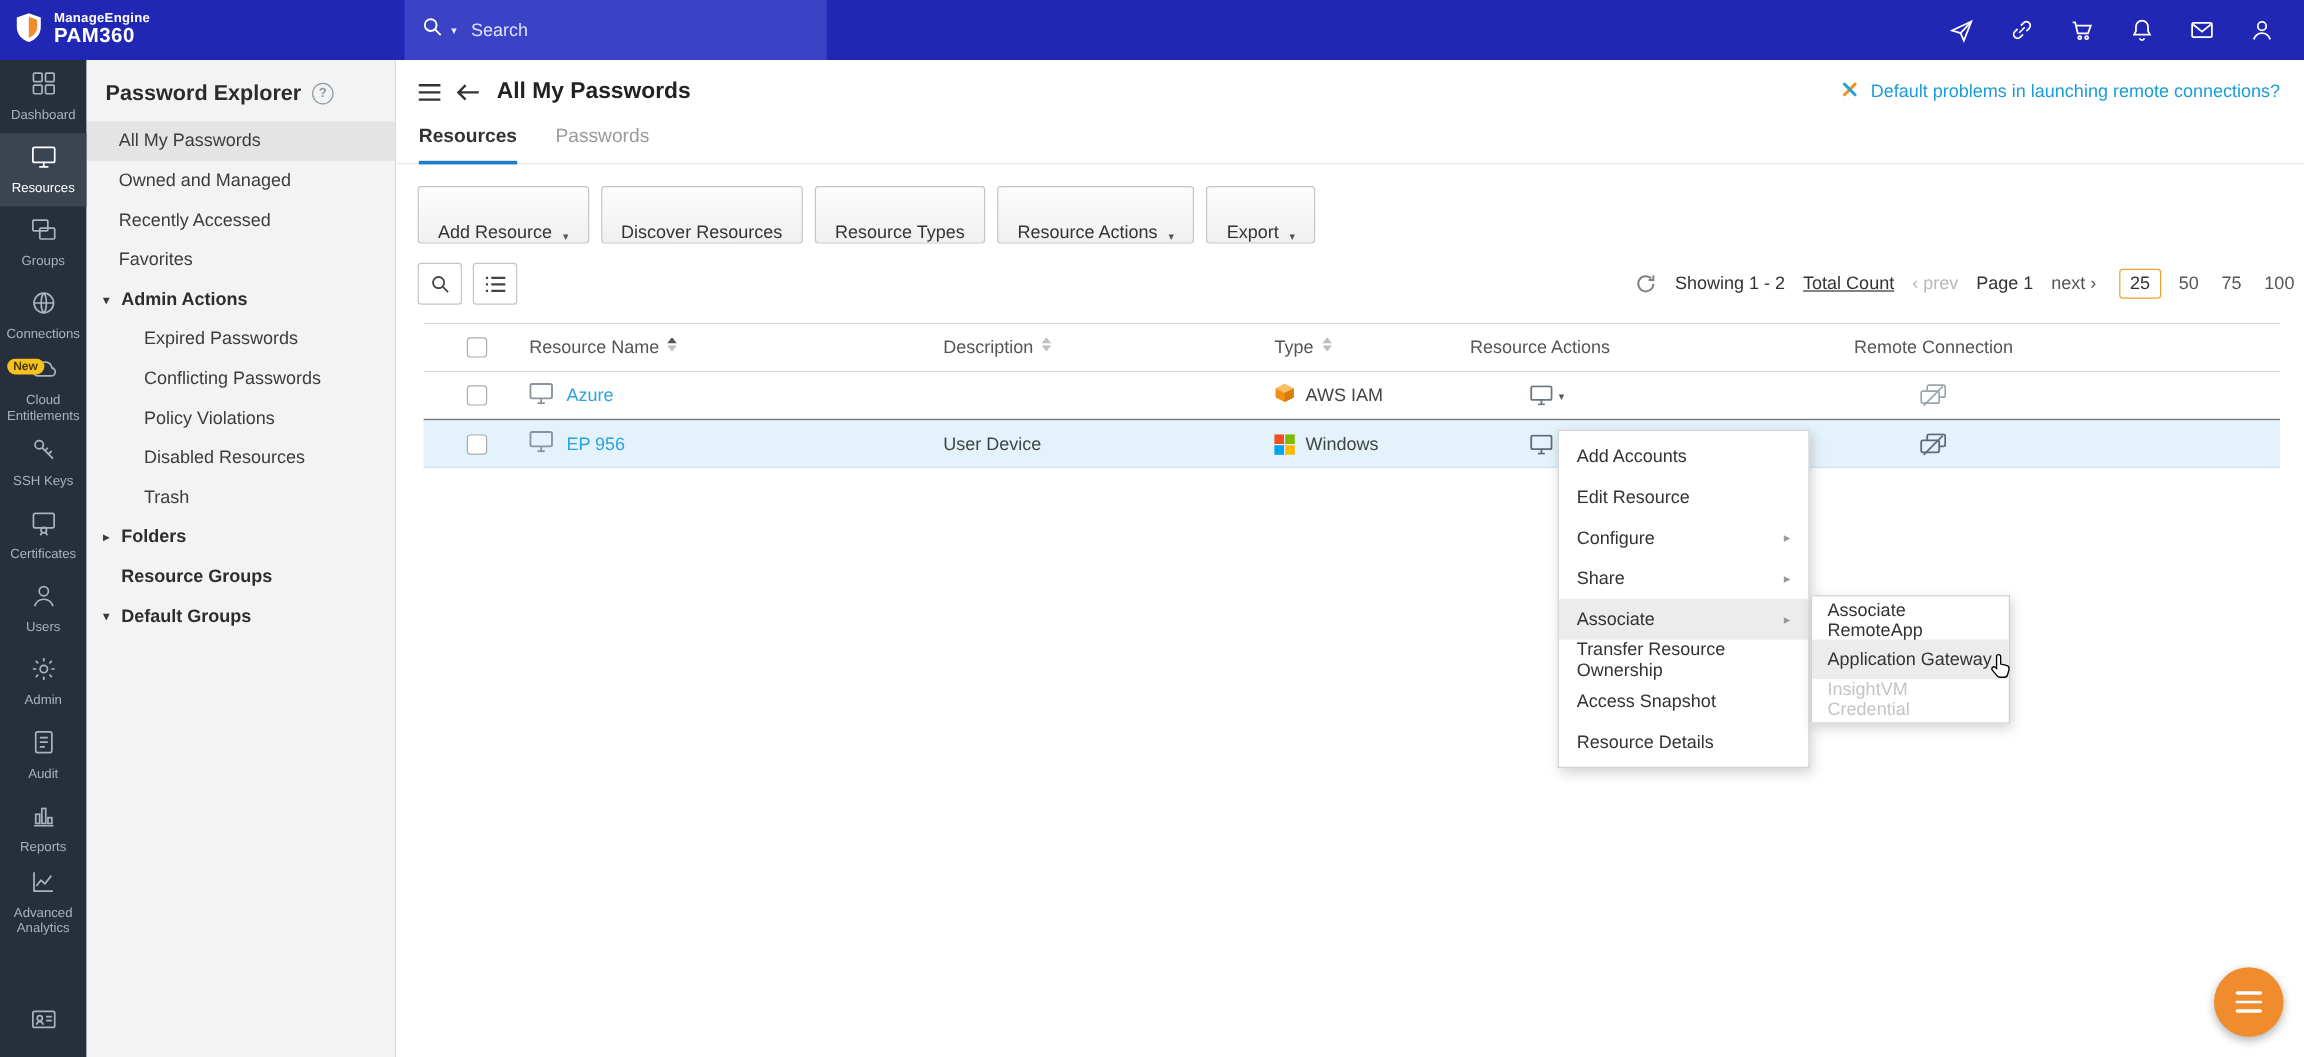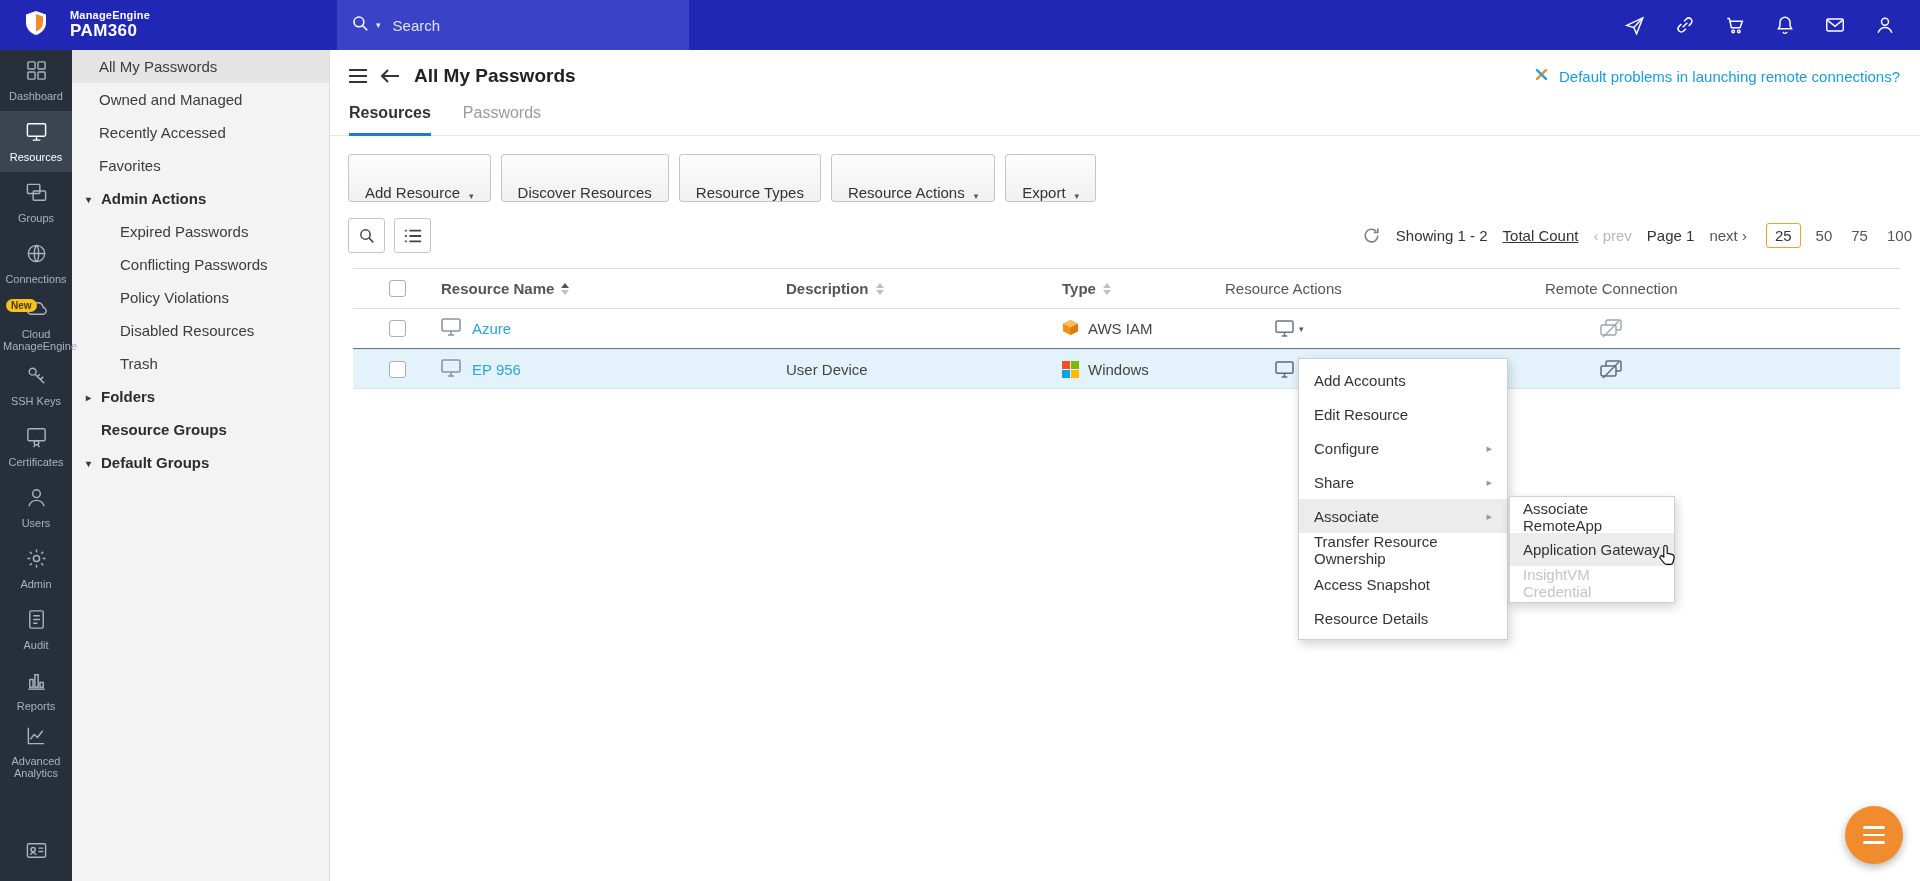--- a/index.html
+++ b/index.html
@@ -7,21 +7,21 @@
   body {
     position: relative;
     font-family: "Liberation Sans", sans-serif;
     background: #fff;
     overflow: hidden;
     color: #333;
   }
 
   
   .topbar { position:absolute; top:0; left:0; width:1920px; height:50px; background:#1f27b4; display:flex; align-items:center; z-index:40; }
-  .brand { display:flex; align-items:center; gap:22px; padding-left:24px; cursor:pointer; }
+  .brand { display:flex; align-items:center; gap:9px; padding-left:12px; cursor:pointer; }
   .brand-text { color:#fff; line-height:1.05; }
   .brand-me { font-size:11px; font-weight:bold; display:block; letter-spacing:.2px; }
   .brand-pam { font-size:17px; font-weight:bold; letter-spacing:.4px; }
   .search-bar { position:absolute; left:337px; top:0; height:50px; width:352px; background:#3a42c5; display:flex; align-items:center; padding:0 14px; gap:6px; }
   .search-caret { color:#e8eaff; font-size:9px; margin-right:6px; }
   .search-input { background:transparent; border:none; outline:none; color:#fff; font-size:15px; width:240px; font-family:"Liberation Sans",sans-serif; }
   .search-input::placeholder { color:#dfe2ff; opacity:1; }
   .topbar-icons { margin-left:auto; display:flex; align-items:center; gap:27px; padding-right:24px; }
   .tb-icon { width:23px; height:23px; cursor:pointer; color:#fff; display:flex; align-items:center; justify-content:center; }
 
@@ -69,21 +69,21 @@
   .size.active { border:1px solid #f0a030; border-radius:3px; background:#fff; color:#333; padding:3px 8px; }
 
   
   .table { margin:15px 20px 0 23px; }
   .t-head, .t-row { display:grid; grid-template-columns:88px 345px 276px 163px 320px 1fr; align-items:center; }
   .t-head { height:41px; border-top:1px solid #dddddd; border-bottom:1px solid #dddddd; color:#555; font-size:15px; }
   .t-row { height:40px; border-bottom:1px solid #737373; font-size:15px; color:#444; }
   .t-row.selected { background:#e4f2fb; border-top:1px solid #cfe6f4; border-bottom:1px solid #cfe6f4; }
   .cell-check { display:flex; justify-content:center; }
   .checkbox { width:17px; height:17px; border:1px solid #adadad; border-radius:3px; background:#fff; cursor:pointer; }
-  .hlabel { display:inline-flex; align-items:center; gap:7px; cursor:pointer;font-weight:bold; }
+  .hlabel { display:inline-flex; align-items:flex-start; gap:7px; cursor:pointer; }
   .sort { display:inline-flex; flex-direction:column; gap:2px; }
   .sort .up { width:0; height:0; border-left:4px solid transparent; border-right:4px solid transparent; border-bottom:5px solid #bfbfbf; }
   .sort .dn { width:0; height:0; border-left:4px solid transparent; border-right:4px solid transparent; border-top:5px solid #bfbfbf; }
   .sort.primary .up { border-bottom-color:#555; }
   .name-cell { display:flex; align-items:center; gap:11px; }
   .res-link { color:#2aa4da; text-decoration:none; cursor:pointer; }
   .type-cell { display:flex; align-items:center; gap:9px; color:#444; }
   .win-logo { display:grid; grid-template-columns:8px 8px; grid-template-rows:8px 8px; gap:1px; }
   .win-logo i { display:block; }
   .ra-cell { display:flex; align-items:center; gap:5px; padding-left:50px; cursor:pointer; color:#5f6b76; }
@@ -203,21 +203,21 @@
           <circle cx="12" cy="12" r="8.5"></circle>
           <path d="M3.5 12h17M12 3.5c3 2.6 3 14.4 0 17M12 3.5c-3 2.6-3 14.4 0 17"></path>
         </svg></span>
     <span class="lbl">Connections</span>
   </div>
   <div class="nav-item">
     <span class="nav-badge">New</span>
     <span><svg width="23" height="23" viewBox="0 0 24 24" fill="none" stroke="currentColor" stroke-width="1.5">
           <path d="M7 18a4.5 4.5 0 1 1 .8-8.9A6 6 0 0 1 19 11a3.5 3.5 0 0 1-1 7H7z"></path>
         </svg></span>
-    <span class="lbl">Cloud ManageEngine</span>
+    <span class="lbl">Cloud Entitlements</span>
   </div>
   <div class="nav-item">
     <span><svg width="23" height="23" viewBox="0 0 24 24" fill="none" stroke="currentColor" stroke-width="1.5">
           <circle cx="8" cy="8" r="3.6"></circle>
           <path d="M10.6 10.6L20 20M16 16l3-2.6M13 13l2.6-2.3"></path>
         </svg></span>
     <span class="lbl">SSH Keys</span>
   </div>
   <div class="nav-item">
     <span><svg width="23" height="23" viewBox="0 0 24 24" fill="none" stroke="currentColor" stroke-width="1.5">
@@ -267,20 +267,24 @@
   <div class="nav-item bottom">
     <span><svg width="23" height="23" viewBox="0 0 24 24" fill="none" stroke="currentColor" stroke-width="1.5">
           <rect x="2.5" y="5" width="19" height="14" rx="1.5"></rect>
           <circle cx="8.5" cy="11" r="2.2"></circle>
           <path d="M5.5 16.5c.8-1.8 2-2.5 3-2.5s2.2.7 3 2.5M14 9.5h5M14 13h5"></path>
         </svg></span>
   </div>
 </nav>
 
 <aside class="explorer">
+  <div class="px-title">
+    <span>Password Explorer</span>
+    <span class="help-badge">?</span>
+  </div>
   <div class="px-item active">
       <span>All My Passwords</span>
     </div>
   <div class="px-item">
       <span>Owned and Managed</span>
     </div>
   <div class="px-item">
       <span>Recently Accessed</span>
     </div>
   <div class="px-item">

